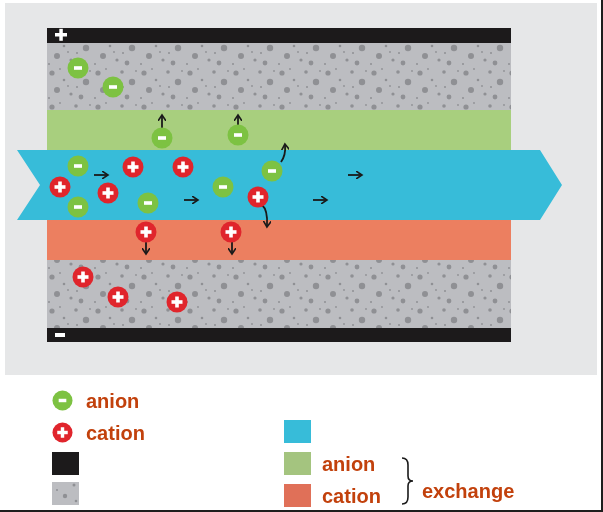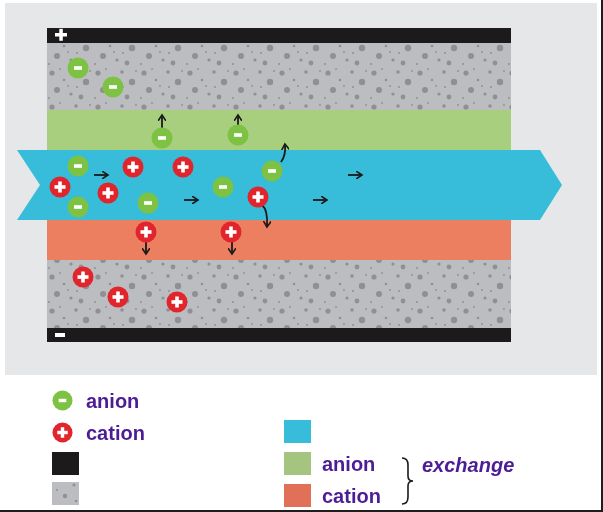--- a/index.html
+++ b/index.html
@@ -1,24 +1,24 @@
 <!DOCTYPE html>
 <html><head>
   <meta charset="utf-8">
   <style>
     html, body { margin: 0; padding: 0; background: #ffffff; }
     body { width: 603px; height: 512px; position: relative; overflow: hidden; font-family: "Liberation Sans", sans-serif; }
     #frame { position: absolute; left: 0; top: 0; width: 601px; height: 510px; border-right: 2px solid #1e1e1e; border-bottom: 2px solid #1e1e1e; }
     #panel { position: absolute; left: 5px; top: 3px; width: 592px; height: 372px; background: #e6e7e8; }
     svg#diagram { position: absolute; left: 0; top: 0; }
     .legend-item { position: absolute; display: flex; align-items: center; }
-    .legend-label { font-family: "Liberation Sans", sans-serif; font-weight: bold; font-size: 20px; color: #4c1d95; line-height: 1; }
+    .legend-label { font-family: "Liberation Sans", sans-serif; font-weight: bold; font-size: 20px; color: #c2410c; line-height: 1; }
     .swatch { width: 27px; height: 23px; margin-right: 11px; }
     .ion-icon { width: 21px; height: 21px; margin-right: 13px; }
-    .brace-group { position: absolute; left: 398px; top: 455px; display: flex; align-items: flex-start; font-style: italic; }
+    .brace-group { position: absolute; left: 398px; top: 455px; display: flex; align-items: flex-end; }
     .brace-text { display: flex; flex-direction: column; }
   </style>
 </head>
 <body>
 
 <div id="frame"></div>
 <div id="panel"></div>
 
 <svg id="diagram" width="603" height="380" viewBox="0 0 603 380">
   <defs>

